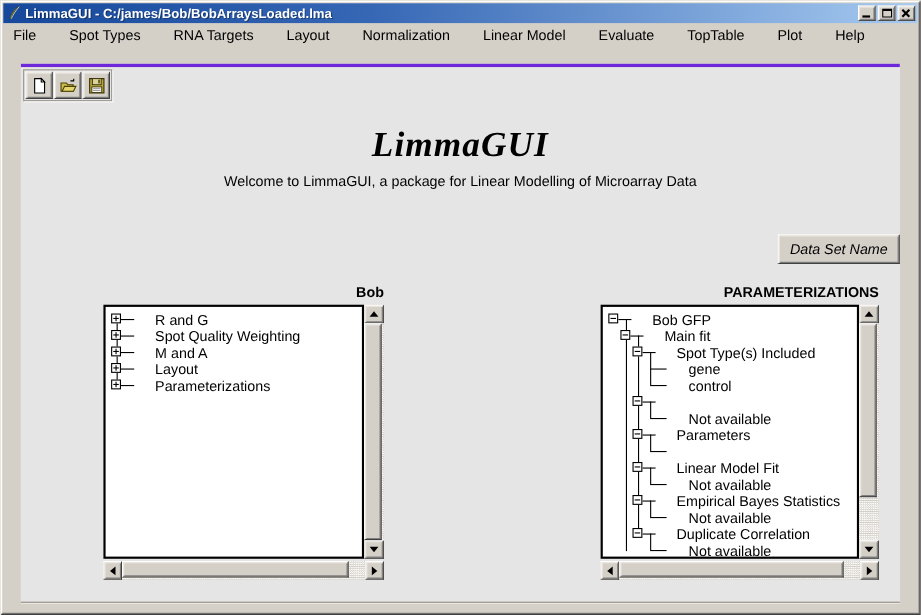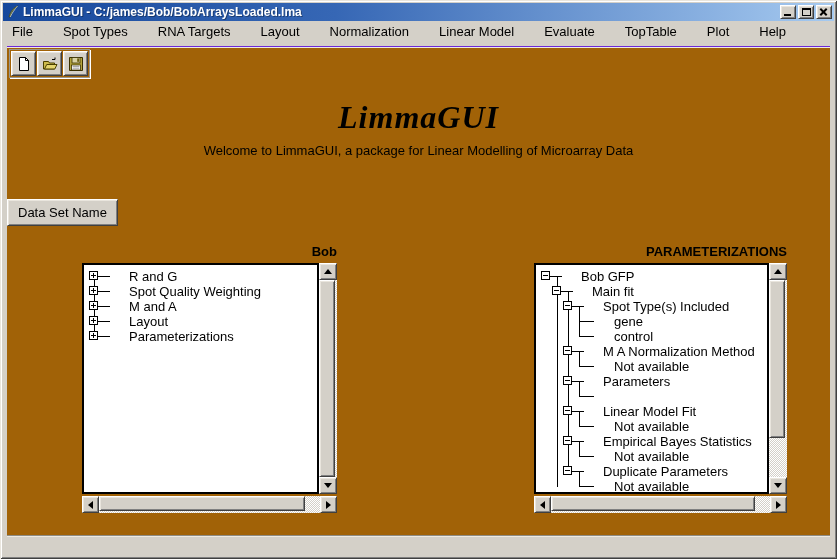--- a/index.html
+++ b/index.html
@@ -24,41 +24,41 @@
   .g-min{position:absolute;left:3px;bottom:2px;width:7px;height:2px;background:#000;}
   .g-max{position:absolute;left:3px;top:2px;width:9px;height:8px;border:1px solid #000;border-top-width:2px;}
   .g-x1,.g-x2{position:absolute;width:9px;height:2px;background:#000;top:5px;left:2px;}
   .g-x1{transform:rotate(45deg);} .g-x2{transform:rotate(-45deg);}
 
   
   .menubar{height:21px;display:flex;align-items:center;padding-left:2px;flex:0 0 auto;gap:16px;}
   .menuitem{padding:2px 7px;font-size:13px;white-space:nowrap;cursor:default;}
 
   
-  .frame{position:relative;height:490px;margin:4px;background:#a16207;flex:0 0 auto;
-    border-top:1px solid #6d28d9;border-bottom:1px solid #8f8b82;
+  .frame{position:relative;height:490px;margin:16px;background:#e5e5e5;flex:0 0 auto;
+    border-top:3px solid #6d28d9;border-bottom:1px solid #8f8b82;
     box-shadow:0 1px 0 #eeeae2, inset 0 1px 0 #eeeae2;}
 
   
   .tbframe{position:absolute;left:2px;top:2px;display:inline-flex;padding:1px;
     border:1px solid #9a968c;box-shadow:1px 1px 0 #ffffff;}
   .tbtn{width:25px;height:25px;background:#d4d0c8;margin-right:1px;
     border:1px solid;border-color:#ffffff #404040 #404040 #ffffff;
     box-shadow:inset 1px 1px 0 #e9e5dd, inset -1px -1px 0 #808080;
     display:flex;align-items:center;justify-content:center;}
   .tbtn:last-child{margin-right:0;}
 
   
   .heading{position:absolute;left:0;right:0;top:52px;text-align:center;
     font-family:"Liberation Serif","DejaVu Serif",serif;font-style:italic;font-weight:bold;
     font-size:32px;letter-spacing:1px;}
   .subtitle{position:absolute;left:0;right:0;top:96px;text-align:center;font-size:13px;}
 
   
-  .dsbtn{position:absolute;left:0;right:0;top:152px;text-align:left;}
+  .dsbtn{position:absolute;left:0;right:0;top:152px;text-align:right;font-style:italic;}
   .pushbtn{display:inline-block;min-width:100px;padding:5px 10px;font-size:13px;background:#d4d0c8;
     border:1px solid;border-color:#ffffff #404040 #404040 #ffffff;
     box-shadow:inset 1px 1px 0 #e9e5dd, inset -1px -1px 0 #808080;
     font-family:"Liberation Sans","DejaVu Sans",sans-serif;cursor:default;}
 
   
   .treegroup{position:absolute;top:197px;}
   .treegroup.left{left:75px;width:255px;}
   .treegroup.right{left:527px;width:253px;}
   .treelabel{text-align:right;font-weight:bold;font-size:13px;height:16px;margin-bottom:3px;}
@@ -228,21 +228,20 @@
             <div class="tline h" style="left: 36px; top: 41px; width: 12px;"></div>
             <div class="tbox minus" style="left: 27px; top: 36px;"></div>
             <div class="tlabel" style="left: 67px; top: 34px;">Spot Type(s) Included</div>
             <div class="tline h" style="left: 43px; top: 56px; width: 15px;"></div>
             <div class="tlabel" style="left: 78px; top: 49px;">gene</div>
             <div class="tline h" style="left: 43px; top: 71px; width: 15px;"></div>
             <div class="tlabel" style="left: 78px; top: 64px;">control</div>
             <div class="tline v" style="left: 43px; top: 86px; height: 15px;"></div>
             <div class="tline h" style="left: 36px; top: 86px; width: 12px;"></div>
             <div class="tbox minus" style="left: 27px; top: 81px;"></div>
-            <div class="tlabel" style="left: 67px; top: 79px;">M A Normalization Method</div>
             <div class="tline h" style="left: 43px; top: 101px; width: 15px;"></div>
             <div class="tlabel" style="left: 78px; top: 94px;">Not available</div>
             <div class="tline v" style="left: 43px; top: 116px; height: 15px;"></div>
             <div class="tline h" style="left: 36px; top: 116px; width: 12px;"></div>
             <div class="tbox minus" style="left: 27px; top: 111px;"></div>
             <div class="tlabel" style="left: 67px; top: 109px;">Parameters</div>
             <div class="tline h" style="left: 43px; top: 131px; width: 15px;"></div>
             <div class="tline v" style="left: 43px; top: 146px; height: 15px;"></div>
             <div class="tline h" style="left: 36px; top: 146px; width: 12px;"></div>
             <div class="tbox minus" style="left: 27px; top: 141px;"></div>
@@ -251,21 +250,21 @@
             <div class="tlabel" style="left: 78px; top: 154px;">Not available</div>
             <div class="tline v" style="left: 43px; top: 176px; height: 15px;"></div>
             <div class="tline h" style="left: 36px; top: 176px; width: 12px;"></div>
             <div class="tbox minus" style="left: 27px; top: 171px;"></div>
             <div class="tlabel" style="left: 67px; top: 169px;">Empirical Bayes Statistics</div>
             <div class="tline h" style="left: 43px; top: 191px; width: 15px;"></div>
             <div class="tlabel" style="left: 78px; top: 184px;">Not available</div>
             <div class="tline v" style="left: 43px; top: 206px; height: 15px;"></div>
             <div class="tline h" style="left: 36px; top: 206px; width: 12px;"></div>
             <div class="tbox minus" style="left: 27px; top: 201px;"></div>
-            <div class="tlabel" style="left: 67px; top: 199px;">Duplicate Parameters</div>
+            <div class="tlabel" style="left: 67px; top: 199px;">Duplicate Correlation</div>
             <div class="tline h" style="left: 43px; top: 221px; width: 15px;"></div>
             <div class="tlabel" style="left: 78px; top: 214px;">Not available</div>
           </div>
         <div class="vsb">
           <div class="sbtn">
               <div class="tri up"></div>
             </div>
           <div class="track">
               <div class="thumb" style="top:0;height:80%;"></div>
             </div>

